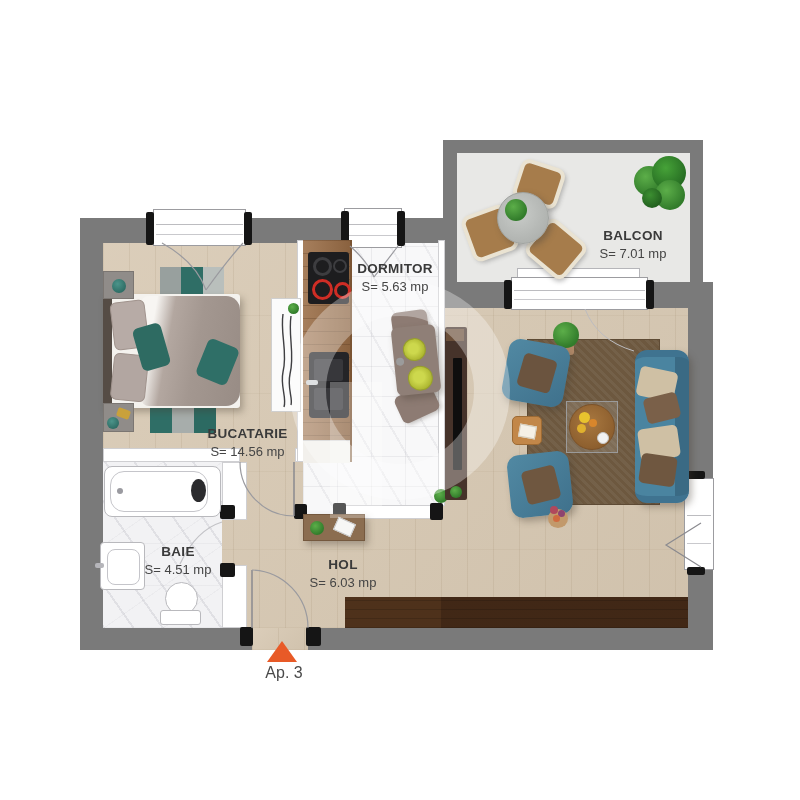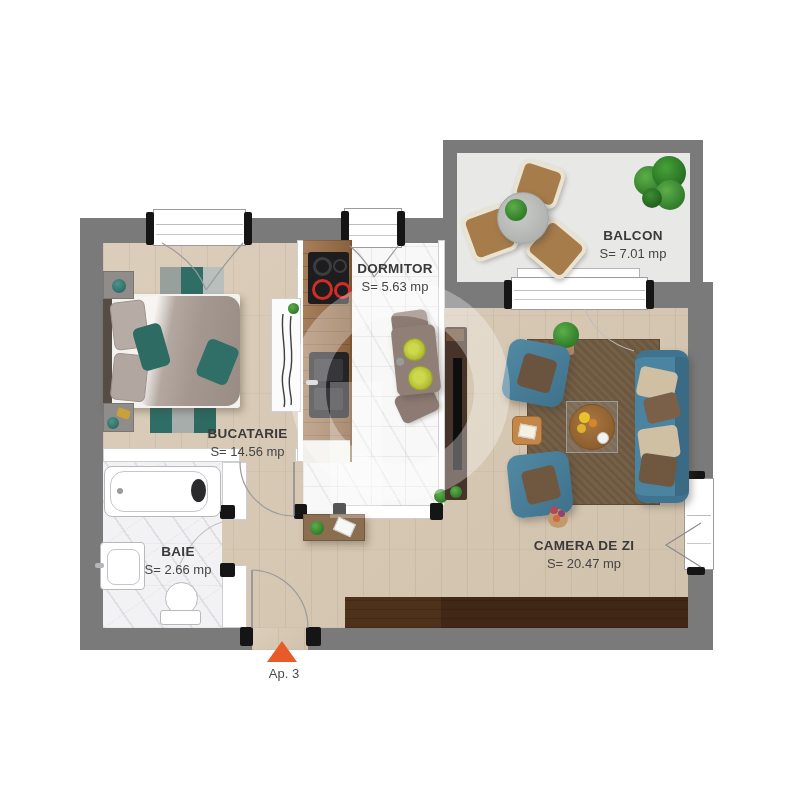--- a/index.html
+++ b/index.html
@@ -247,27 +247,27 @@
   <div class="room-label" style="left:185px;top:426px;width:125px;">
     <span class="room-name">BUCATARIE</span>
     <span class="room-area">S= 14.56 mp</span>
   </div>
   <div class="room-label" style="left:333px;top:261px;width:124px;">
     <span class="room-name">DORMITOR</span>
     <span class="room-area">S= 5.63 mp</span>
   </div>
   <div class="room-label" style="left:133px;top:544px;width:90px;">
     <span class="room-name">BAIE</span>
-    <span class="room-area">S= 2.66 mp</span>
-  </div>
-  <div class="room-label" style="left:510px;top:538px;width:148px;">
-    <span class="room-name">CAMERA DE ZI</span>
-    <span class="room-area">S= 20.47 mp</span>
+    <span class="room-area">S= 4.51 mp</span>
+  </div>
+  <div class="room-label" style="left:293px;top:557px;width:100px;">
+    <span class="room-name">HOL</span>
+    <span class="room-area">S= 6.03 mp</span>
   </div>
   <div class="room-label" style="left:578px;top:228px;width:110px;">
     <span class="room-name">BALCON</span>
     <span class="room-area">S= 7.01 mp</span>
   </div>
   <div class="room-label" style="left:255px;top:663px;width:58px;">
-    <span style="font-size:13px;color:#4a4a4a;">Ap. 3</span>
+    <span style="font-size:16px;color:#4a4a4a;">Ap. 3</span>
   </div>
 
 </div>
 
 </body></html>

